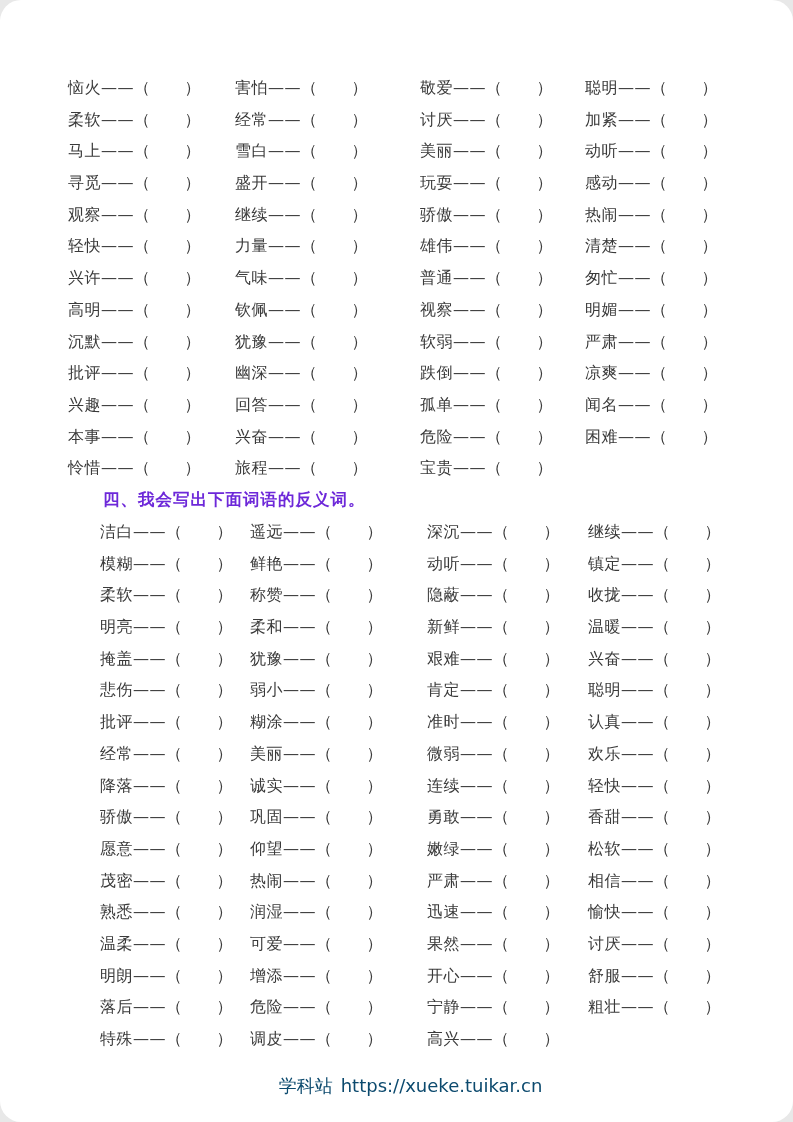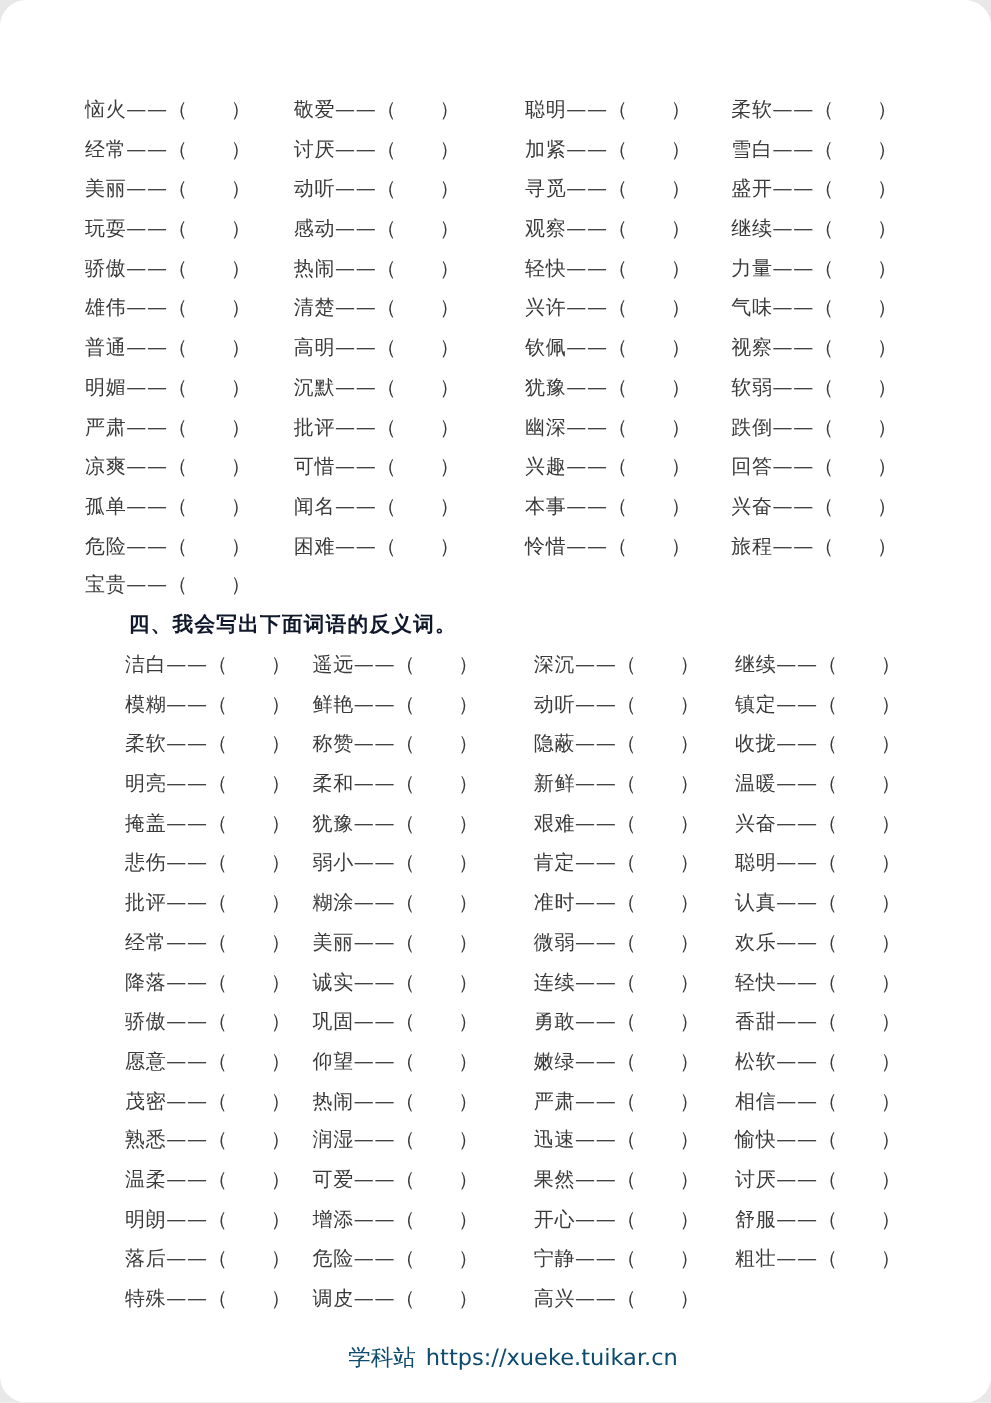--- a/index.html
+++ b/index.html
@@ -36,21 +36,21 @@
   .blank{
     display:inline-block;
     width:34px;
   }
   .heading{
     position:absolute;
     left:103px;top:489px;
     font-family:Liberation Mono, monospace;
     font-weight:bold;
     font-size:16.5px;
-    color:#0f172a;
+    color:#6d28d9;
     letter-spacing:1px;
   }
   .footer{
     position:absolute;
     top:1074px;left:0;
     width:100%;
     text-align:center;
     font-family:"DejaVu Sans", sans-serif;
     font-size:18px;
     color:#0c4a6e;
@@ -59,57 +59,59 @@
   .footer .url{margin-left:8px;}
 </style>
 </head>
 <body>
 
 <div class="page">
 
   <div class="grid grid1">
 
   <div class="cell"><span>恼火</span><span>——（</span><span class="blank"></span><span>）</span></div>
+      <div class="cell"><span>害怕</span><span>——（</span><span class="blank"></span><span>）</span></div>
       <div class="cell"><span>敬爱</span><span>——（</span><span class="blank"></span><span>）</span></div>
       <div class="cell"><span>聪明</span><span>——（</span><span class="blank"></span><span>）</span></div>
       <div class="cell"><span>柔软</span><span>——（</span><span class="blank"></span><span>）</span></div>
       <div class="cell"><span>经常</span><span>——（</span><span class="blank"></span><span>）</span></div>
       <div class="cell"><span>讨厌</span><span>——（</span><span class="blank"></span><span>）</span></div>
       <div class="cell"><span>加紧</span><span>——（</span><span class="blank"></span><span>）</span></div>
+      <div class="cell"><span>马上</span><span>——（</span><span class="blank"></span><span>）</span></div>
       <div class="cell"><span>雪白</span><span>——（</span><span class="blank"></span><span>）</span></div>
       <div class="cell"><span>美丽</span><span>——（</span><span class="blank"></span><span>）</span></div>
       <div class="cell"><span>动听</span><span>——（</span><span class="blank"></span><span>）</span></div>
       <div class="cell"><span>寻觅</span><span>——（</span><span class="blank"></span><span>）</span></div>
       <div class="cell"><span>盛开</span><span>——（</span><span class="blank"></span><span>）</span></div>
       <div class="cell"><span>玩耍</span><span>——（</span><span class="blank"></span><span>）</span></div>
       <div class="cell"><span>感动</span><span>——（</span><span class="blank"></span><span>）</span></div>
       <div class="cell"><span>观察</span><span>——（</span><span class="blank"></span><span>）</span></div>
       <div class="cell"><span>继续</span><span>——（</span><span class="blank"></span><span>）</span></div>
       <div class="cell"><span>骄傲</span><span>——（</span><span class="blank"></span><span>）</span></div>
       <div class="cell"><span>热闹</span><span>——（</span><span class="blank"></span><span>）</span></div>
       <div class="cell"><span>轻快</span><span>——（</span><span class="blank"></span><span>）</span></div>
       <div class="cell"><span>力量</span><span>——（</span><span class="blank"></span><span>）</span></div>
       <div class="cell"><span>雄伟</span><span>——（</span><span class="blank"></span><span>）</span></div>
       <div class="cell"><span>清楚</span><span>——（</span><span class="blank"></span><span>）</span></div>
       <div class="cell"><span>兴许</span><span>——（</span><span class="blank"></span><span>）</span></div>
       <div class="cell"><span>气味</span><span>——（</span><span class="blank"></span><span>）</span></div>
       <div class="cell"><span>普通</span><span>——（</span><span class="blank"></span><span>）</span></div>
+      <div class="cell"><span>匆忙</span><span>——（</span><span class="blank"></span><span>）</span></div>
       <div class="cell"><span>高明</span><span>——（</span><span class="blank"></span><span>）</span></div>
       <div class="cell"><span>钦佩</span><span>——（</span><span class="blank"></span><span>）</span></div>
       <div class="cell"><span>视察</span><span>——（</span><span class="blank"></span><span>）</span></div>
       <div class="cell"><span>明媚</span><span>——（</span><span class="blank"></span><span>）</span></div>
       <div class="cell"><span>沉默</span><span>——（</span><span class="blank"></span><span>）</span></div>
       <div class="cell"><span>犹豫</span><span>——（</span><span class="blank"></span><span>）</span></div>
       <div class="cell"><span>软弱</span><span>——（</span><span class="blank"></span><span>）</span></div>
       <div class="cell"><span>严肃</span><span>——（</span><span class="blank"></span><span>）</span></div>
       <div class="cell"><span>批评</span><span>——（</span><span class="blank"></span><span>）</span></div>
       <div class="cell"><span>幽深</span><span>——（</span><span class="blank"></span><span>）</span></div>
       <div class="cell"><span>跌倒</span><span>——（</span><span class="blank"></span><span>）</span></div>
       <div class="cell"><span>凉爽</span><span>——（</span><span class="blank"></span><span>）</span></div>
-      <div class="cell"><span>可惜</span><span>——（</span><span class="blank"></span><span>）</span></div>
       <div class="cell"><span>兴趣</span><span>——（</span><span class="blank"></span><span>）</span></div>
       <div class="cell"><span>回答</span><span>——（</span><span class="blank"></span><span>）</span></div>
       <div class="cell"><span>孤单</span><span>——（</span><span class="blank"></span><span>）</span></div>
       <div class="cell"><span>闻名</span><span>——（</span><span class="blank"></span><span>）</span></div>
       <div class="cell"><span>本事</span><span>——（</span><span class="blank"></span><span>）</span></div>
       <div class="cell"><span>兴奋</span><span>——（</span><span class="blank"></span><span>）</span></div>
       <div class="cell"><span>危险</span><span>——（</span><span class="blank"></span><span>）</span></div>
       <div class="cell"><span>困难</span><span>——（</span><span class="blank"></span><span>）</span></div>
       <div class="cell"><span>怜惜</span><span>——（</span><span class="blank"></span><span>）</span></div>
       <div class="cell"><span>旅程</span><span>——（</span><span class="blank"></span><span>）</span></div>

